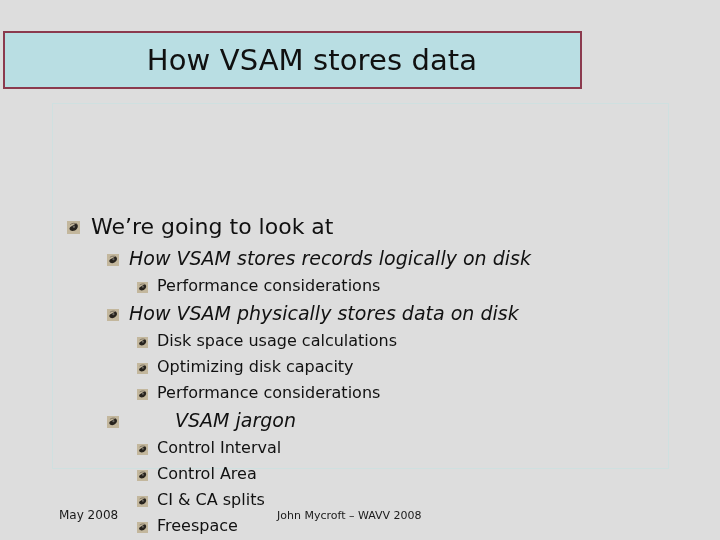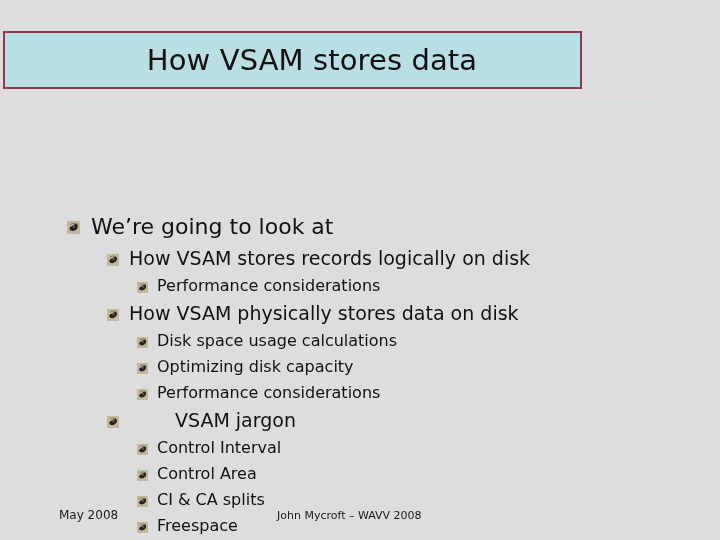--- a/index.html
+++ b/index.html
@@ -139,21 +139,21 @@
     line-height: 1;
     display: inline-block;
   }
 
   
   .lvl1 .bullet-mark { width: 13px; height: 13px; }
   .lvl1 .bullet-label { font-size: 22px; }
   .lvl1 .gap { width: 11px; }
 
   .lvl2 .bullet-mark { width: 12px; height: 12px; }
-  .lvl2 .bullet-label { font-size: 19px; }
+  .lvl2 .bullet-label { font-size: 19px; font-style: italic; }
   .lvl2 .gap { width: 10px; }
 
   .lvl3 .bullet-mark { width: 11px; height: 11px; }
   .lvl3 .bullet-label { font-size: 16px; }
   .lvl3 .gap { width: 9px; }
 
   .gap { flex: 0 0 auto; display: inline-block; }
 
   
   #footer-date {

